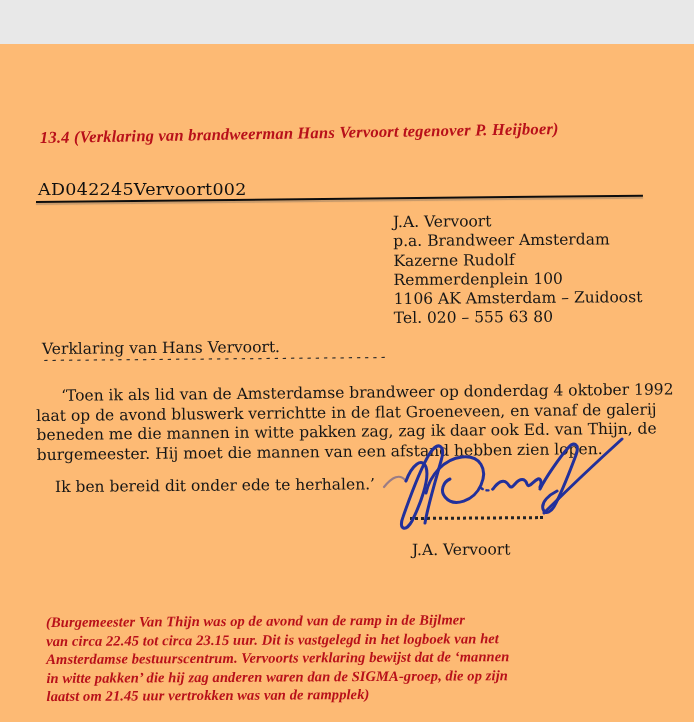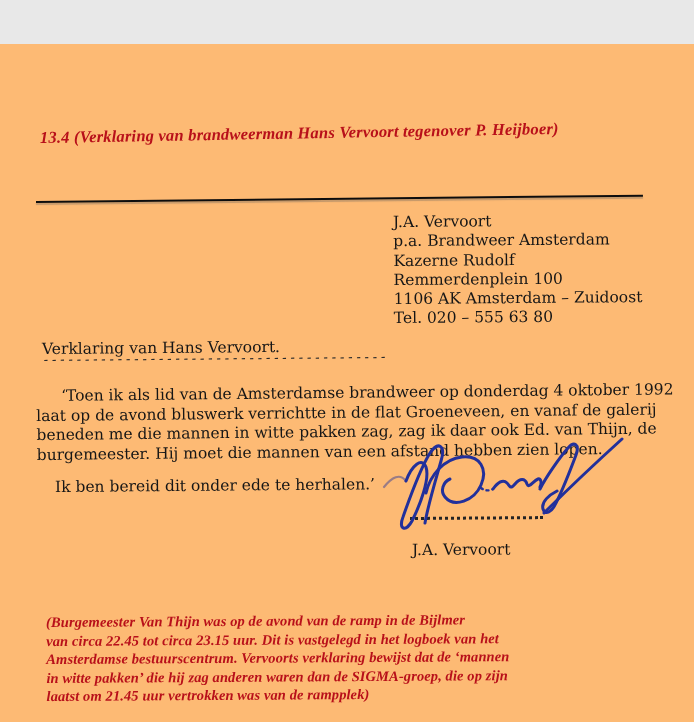--- a/index.html
+++ b/index.html
@@ -76,20 +76,21 @@
     transform:rotate(-0.35deg);transform-origin:left top;
   }
 </style>
 </head>
 <body>
 
 <div class="page">
 
   <div class="abs heading">13.4 (Verklaring van brandweerman Hans Vervoort tegenover P. Heijboer)</div>
 
+  <div class="abs doc-code">AD042245Vervoort002</div>
 
   <div class="abs header-rule"></div>
 
   <div class="abs address">
     <div>J.A. Vervoort</div>
     <div>p.a. Brandweer Amsterdam</div>
     <div>Kazerne Rudolf</div>
     <div>Remmerdenplein 100</div>
     <div>1106 AK Amsterdam – Zuidoost</div>
     <div>Tel. 020 – 555 63 80</div>

